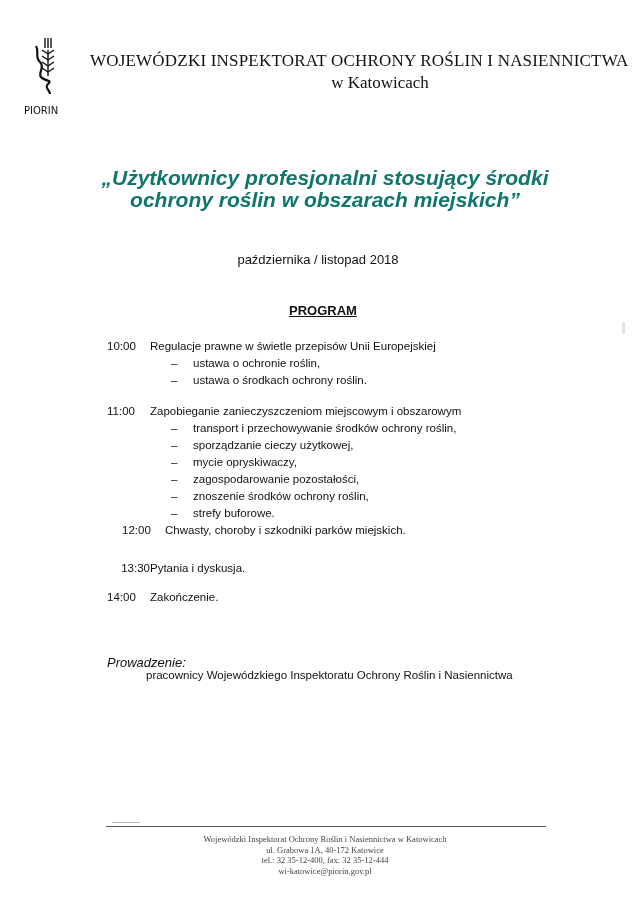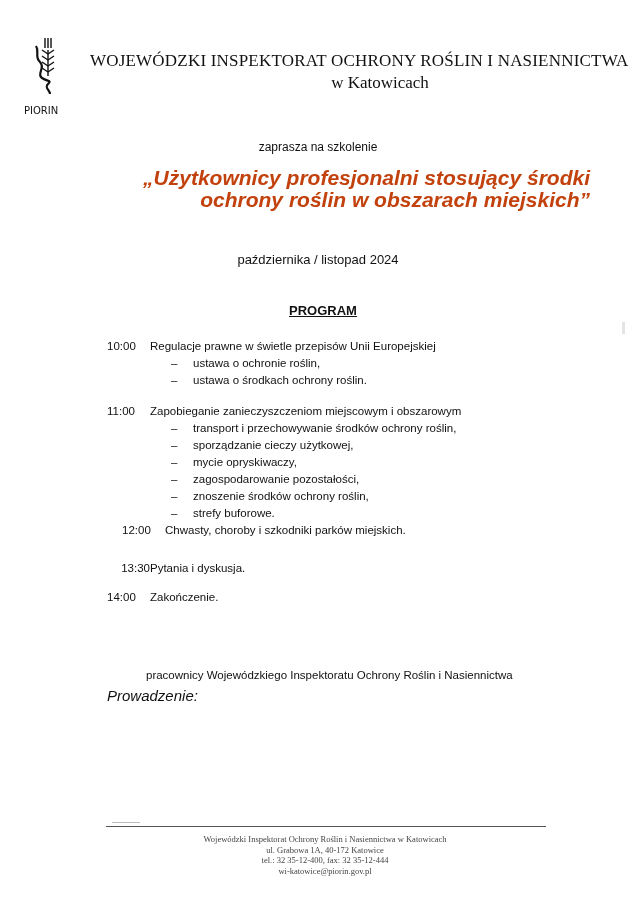--- a/index.html
+++ b/index.html
@@ -10,42 +10,42 @@
 
     
     .logo { position: absolute; left: 24px; top: 36px; width: 44px; height: 72px; }
     .logo svg { position: absolute; left: 6px; top: 0; }
     .logo-text { position: absolute; left: 0; top: 58px; font-family: "DejaVu Sans", sans-serif; font-size: 10px; letter-spacing: 0px; color: #111; margin-top: 11px; }
     .org-name { position: absolute; left: 90px; top: 51px; width: 500px; font-family: "Liberation Serif", "DejaVu Serif", serif; font-size: 17px; letter-spacing: 0.2px; color: #111; white-space: nowrap; }
     .org-city { position: absolute; left: 90px; top: 73px; width: 500px; text-align: center; font-family: Liberation Serif, serif; font-size: 17px; color: #111; padding-left: 80px; }
 
     
     .invites { position: absolute; left: 0; top: 140px; width: 636px; text-align: center; font-size: 12px; color: #111; }
-    .title { position: absolute; left: 60px; top: 167px; width: 530px; text-align: right; font-family: "Liberation Sans", sans-serif; font-weight: bold; font-style: italic; font-size: 21px; line-height: 22px; color: #c2410c; }
+    .title { position: absolute; left: 60px; top: 167px; width: 530px; text-align: center; font-family: "Liberation Sans", sans-serif; font-weight: bold; font-style: italic; font-size: 21px; line-height: 22px; color: #0f766e; }
     .date { position: absolute; left: 0; top: 252px; width: 636px; text-align: center; font-size: 13px; color: #111; }
 
     .program-heading { position: absolute; left: 0; top: 303px; width: 646px; text-align: center; font-weight: bold; font-size: 13px; text-decoration: underline; color: #111; }
 
     
     .program { position: absolute; left: 107px; top: 340px; width: 460px; font-size: 11.5px; color: #111; }
     .slot { position: relative; }
     .slot-row { display: flex; align-items: baseline; height: 17px; }
     .slot-time { width: 43px; flex: none; }
     .slot-title { flex: 1; white-space: nowrap; }
     .sub { display: flex; align-items: baseline; height: 17px; padding-left: 64px; white-space: nowrap; }
     .dash { width: 22px; flex: none; }
 
     .slot-1 { position: absolute; top: 0; }
     .slot-2 { position: absolute; top: 65px; }
     .slot-3 { position: absolute; top: 184px; margin-left: 15px; }
     .slot-4 { position: absolute; top: 222px; text-align: right; }
     .slot-5 { position: absolute; top: 251px; }
 
     
-    .lead-label { position: absolute; left: 107px; top: 655px; font-style: italic; font-size: 15px; color: #111; margin-top: 32px; }
+    .lead-label { position: absolute; left: 107px; top: 655px; font-style: italic; font-size: 13px; color: #111; }
     .lead-value { position: absolute; left: 146px; top: 669px; font-size: 11.5px; color: #111; white-space: nowrap; }
 
     
     .footer-rule { position: absolute; left: 106px; top: 826px; width: 440px; height: 1px; background: #555; }
     .footer-rule-short { position: absolute; left: 112px; top: 822px; width: 28px; height: 1px; background: #bbb; }
     .footer { position: absolute; left: 100px; top: 834px; width: 450px; text-align: center; font-family: "Liberation Serif", "DejaVu Serif", serif; font-size: 8.5px; line-height: 10.5px; color: #444; }
     .footer .link { text-decoration: underline; }
 
     .speck { position: absolute; left: 622px; top: 322px; width: 3px; height: 12px; background: #e4e4e4; }
   </style>
@@ -67,26 +67,25 @@
         <line x1="18" y1="14" x2="18" y2="40"></line>
         <path d="M6 10 C10 16, 4 20, 10 26 C16 32, 6 38, 12 42 C18 46, 22 44, 18 48 C14 52, 20 54, 20 58" stroke-width="2.2"></path>
       </g>
     </svg>
     <span class="logo-text">PIORIN</span>
   </div>
 
   <div class="org-name">WOJEWÓDZKI INSPEKTORAT OCHRONY ROŚLIN I NASIENNICTWA</div>
   <div class="org-city">w Katowicach</div>
 
-  <div class="invites">zaprasza na szkolenie</div>
   <div class="title">
     <div>„Użytkownicy profesjonalni stosujący środki</div>
     <div>ochrony roślin w obszarach miejskich”</div>
   </div>
-  <div class="date">października / listopad 2024</div>
+  <div class="date">października / listopad 2018</div>
 
   <div class="program-heading">PROGRAM</div>
 
   <div class="program">
 
     <div class="slot slot-1">
       <div class="slot-row">
         <span class="slot-time">10:00</span>
         <span class="slot-title">Regulacje prawne w świetle przepisów Unii Europejskiej</span>
       </div>

